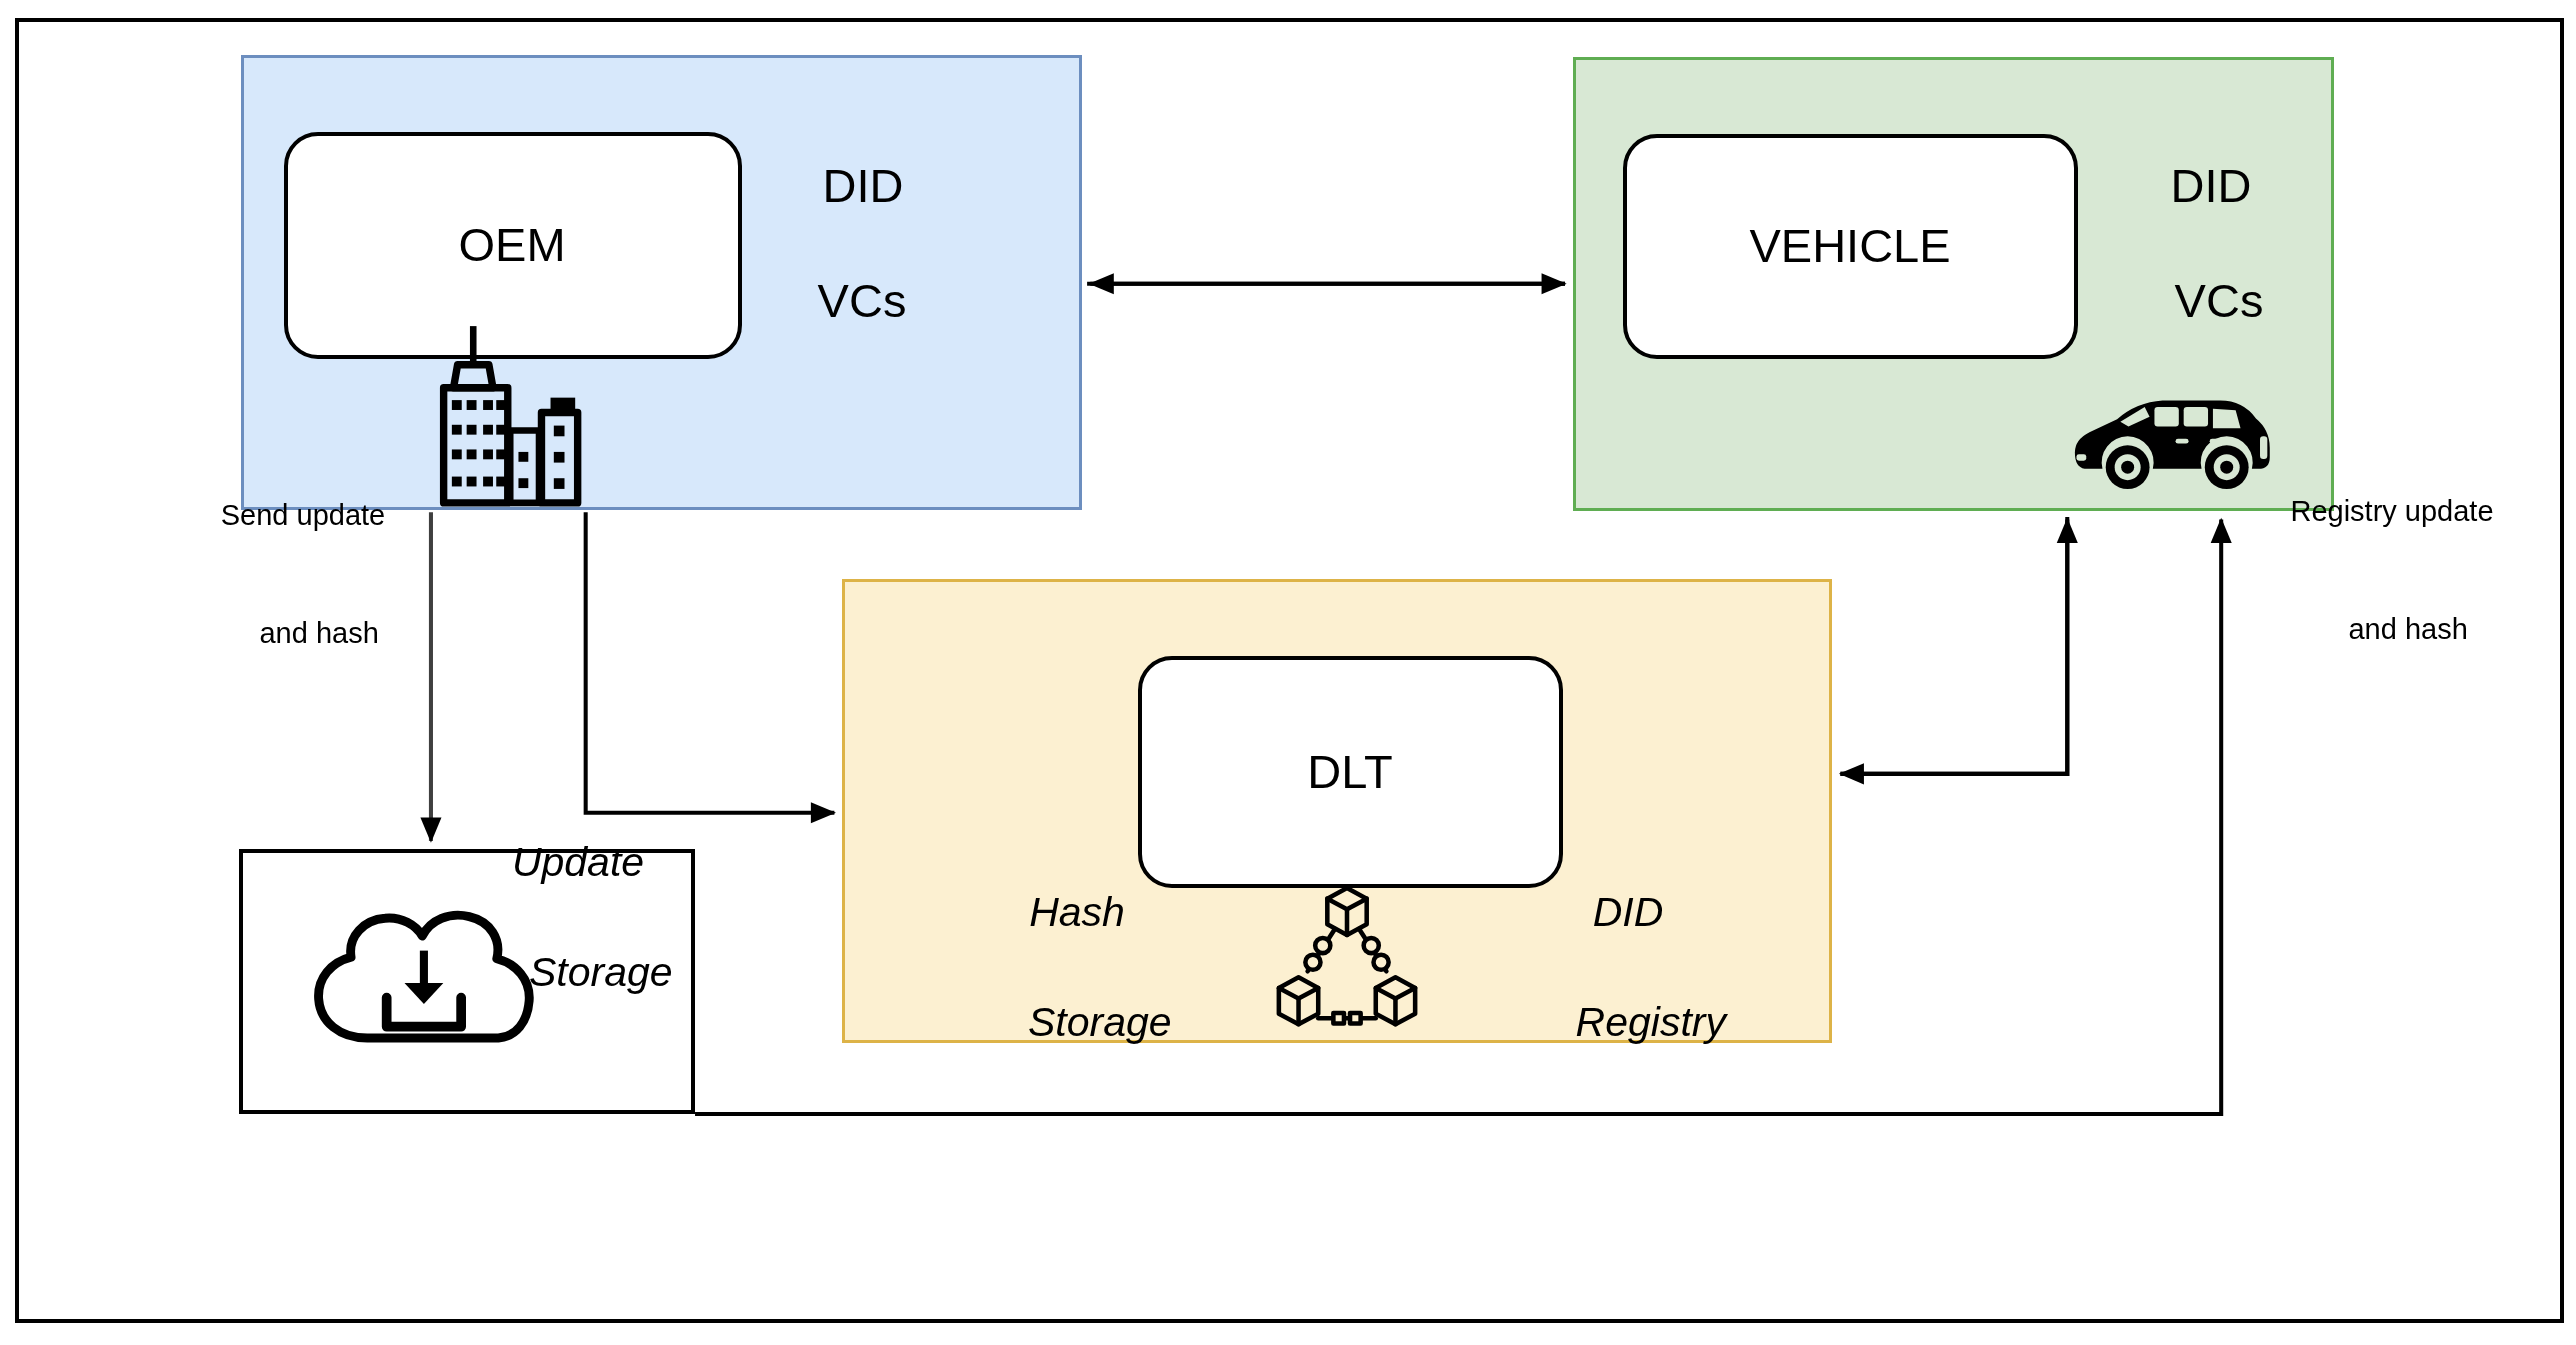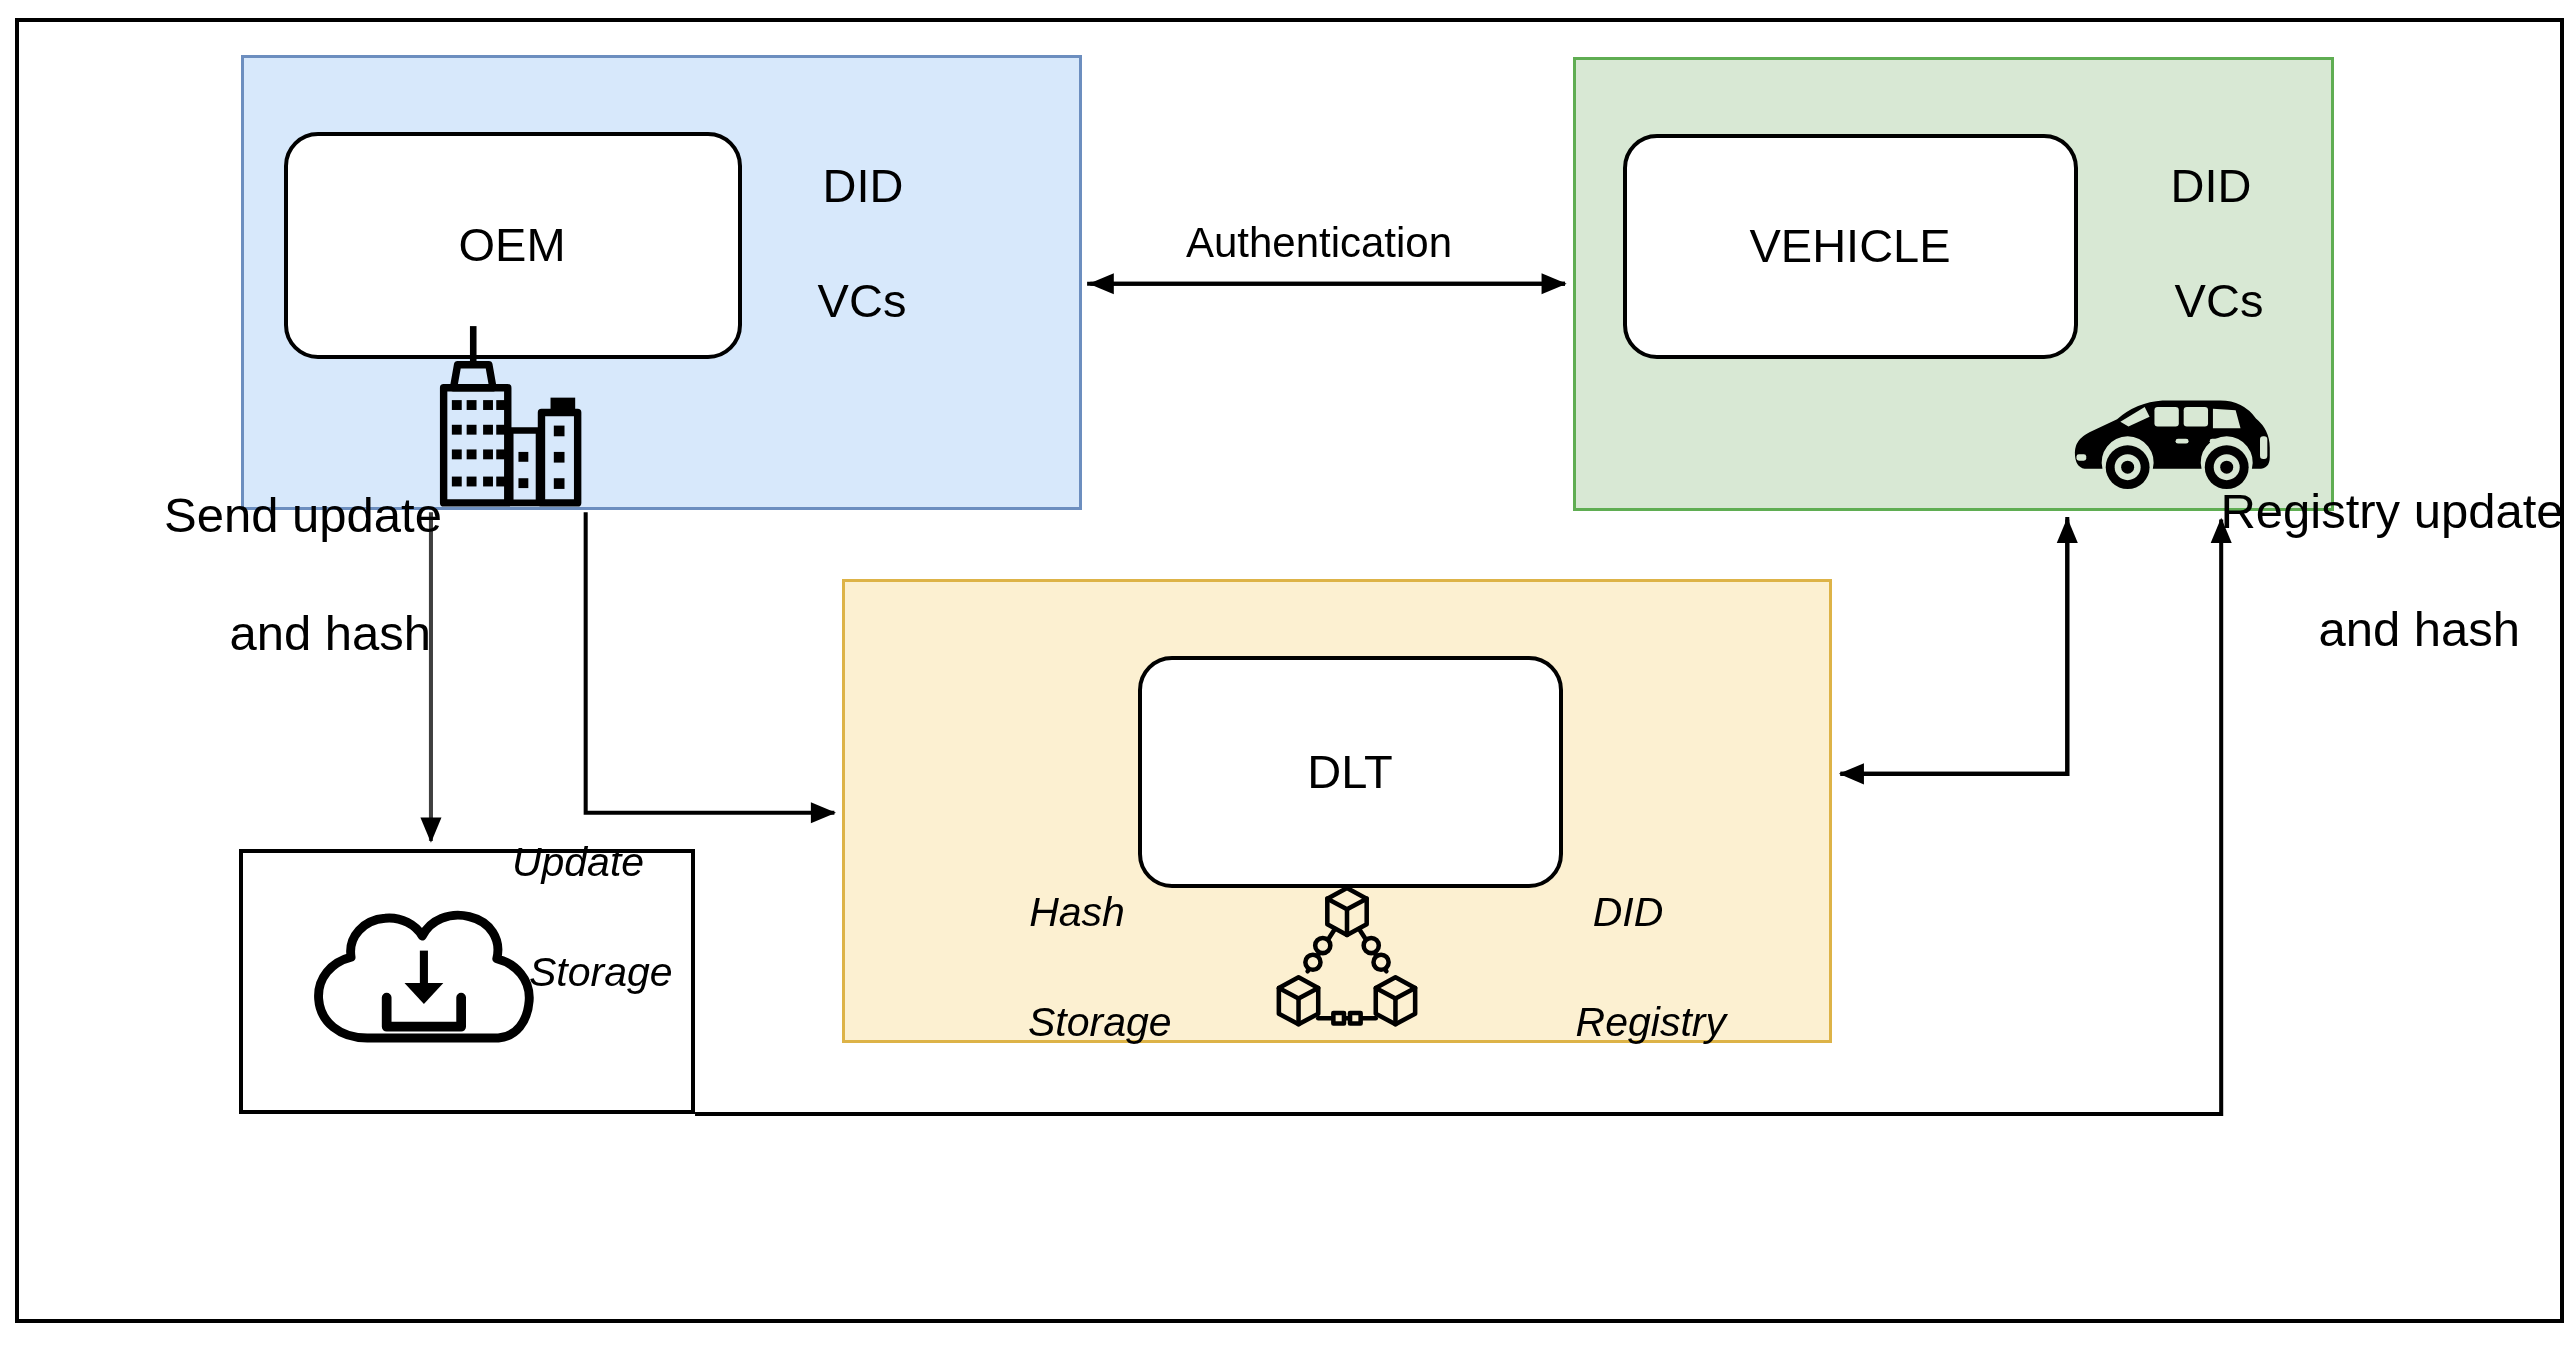--- a/index.html
+++ b/index.html
@@ -19,21 +19,21 @@
   #zone-dlt{left:842px;top:579px;width:990px;height:464px;background:var(--yellow-fill);border-color:var(--yellow-stroke);}
   #box-storage{left:239px;top:849px;width:456px;height:265px;background:#fff;border:4px solid #000;}
   .node{background:#fff;border:4px solid #000;border-radius:34px;}
   #node-oem{left:284px;top:132px;width:458px;height:227px;}
   #node-vehicle{left:1623px;top:134px;width:455px;height:225px;}
   #node-dlt{left:1138px;top:656px;width:425px;height:232px;}
   .lbl{position:absolute;transform:translate(-50%,-50%);white-space:pre;text-align:center;line-height:1.25;}
   .lbl-big{font-size:47px;}
   .lbl-mid{font-size:41px;line-height:55px;font-style:italic;}
   .lbl-auth{font-size:42px;}
-  .lbl-small{font-size:49px;line-height:59px;}
+  .lbl-small{font-size:29px;line-height:59px;}
   svg{display:block;}
   #wires{left:0;top:0;width:2576px;height:1346px;pointer-events:none;}
   .connector{fill:none;stroke:var(--line-color);stroke-width:5px;}
   .connector.muted{stroke:var(--muted-arrow);}
   .arrowhead{fill:var(--line-color);stroke:none;}
   .icon-stroke{fill:none;stroke:#000;stroke-linejoin:round;stroke-linecap:round;}
 </style>
 </head>
 <body>
 
@@ -67,21 +67,20 @@
 
   <div class="lbl lbl-big" style="left:512px;top:245px;">OEM</div>
   <div class="lbl lbl-big" style="left:1850px;top:246px;">VEHICLE</div>
   <div class="lbl lbl-big" style="left:1350px;top:772px;">DLT</div>
 
   <div class="lbl lbl-big" style="left:863px;top:186px;">DID</div>
   <div class="lbl lbl-big" style="left:862px;top:301px;">VCs</div>
   <div class="lbl lbl-big" style="left:2211px;top:186px;">DID</div>
   <div class="lbl lbl-big" style="left:2219px;top:301px;">VCs</div>
 
-  <div class="lbl lbl-auth" style="left:1319px;top:243px;">Authentication</div>
 
   <div class="lbl lbl-small" style="left:303px;top:574px;"><span>Send update</span><br>
     <span>and hash</span></div>
 
   <div class="lbl lbl-small" style="left:2392px;top:570px;"><span>Registry update</span><br>
     <span>and hash</span></div>
 
   <div class="lbl lbl-mid" style="left:1077px;top:967px;"><span>Hash</span><br>
     <span>Storage</span></div>
 

